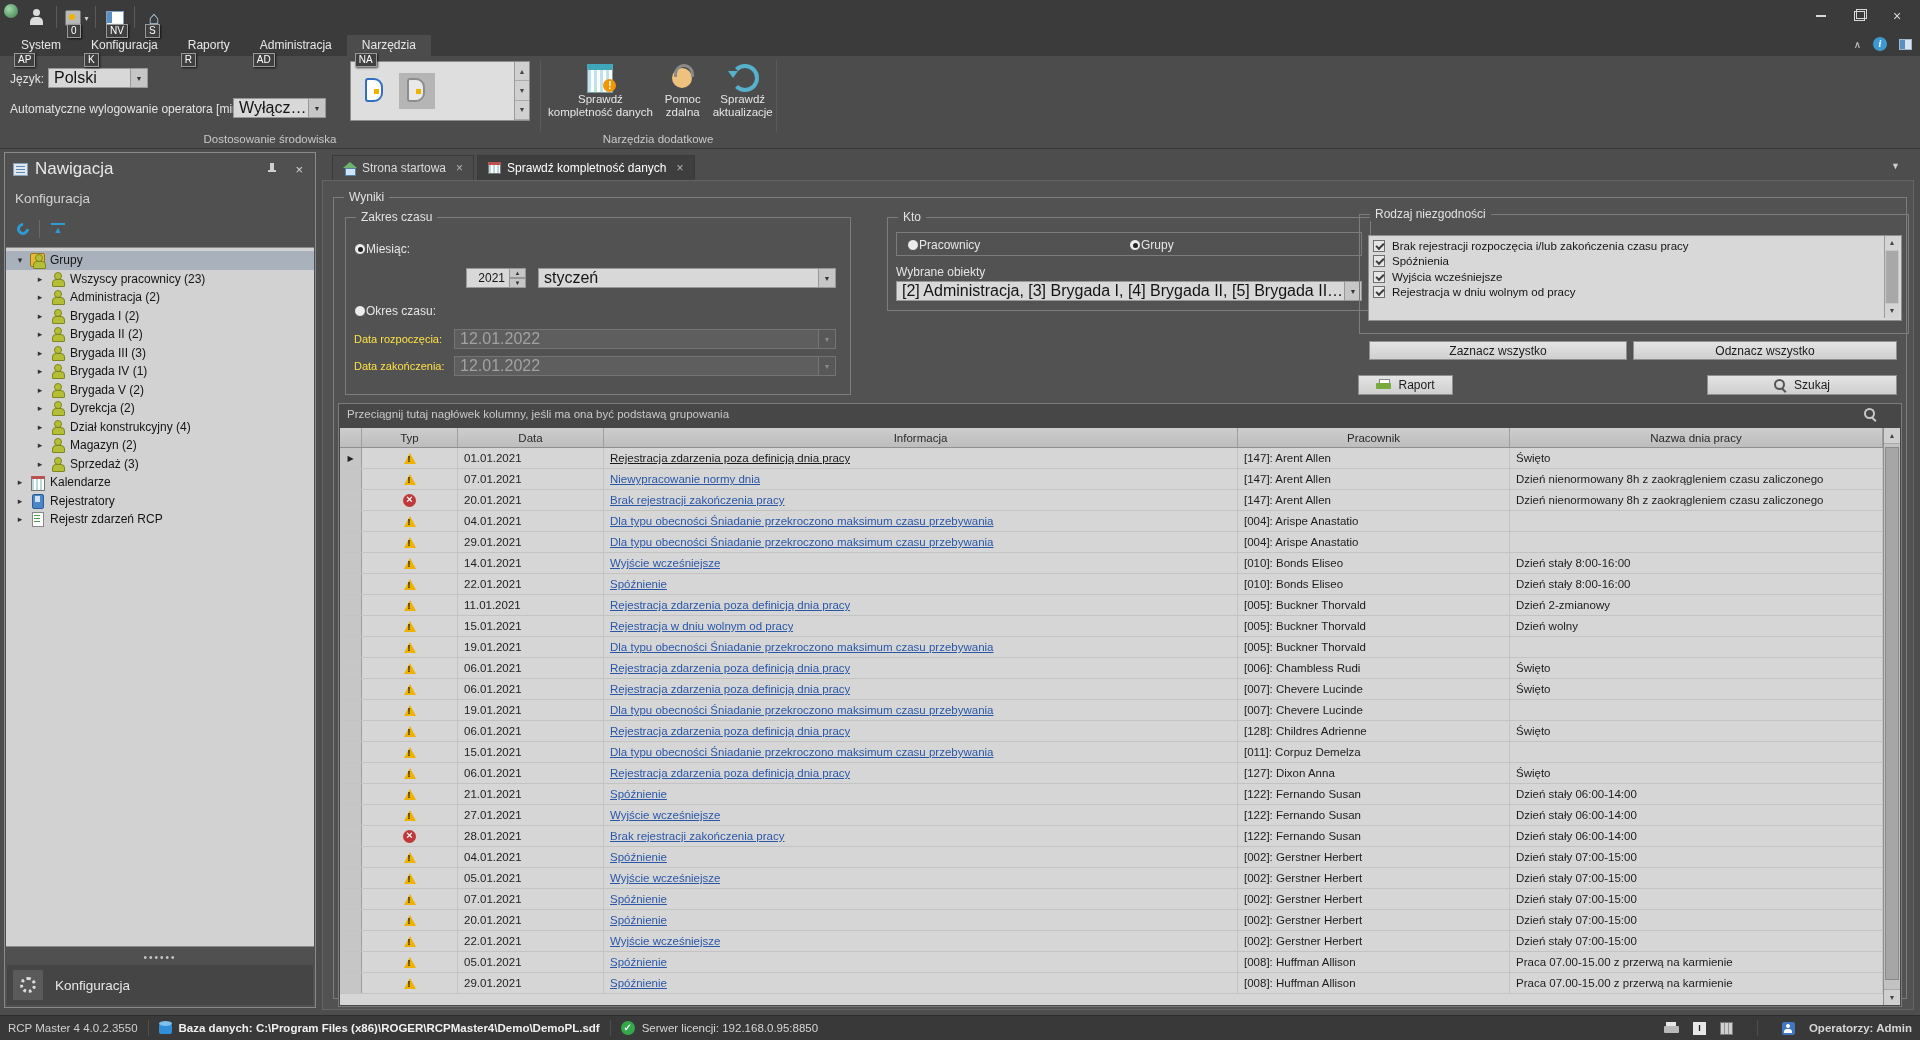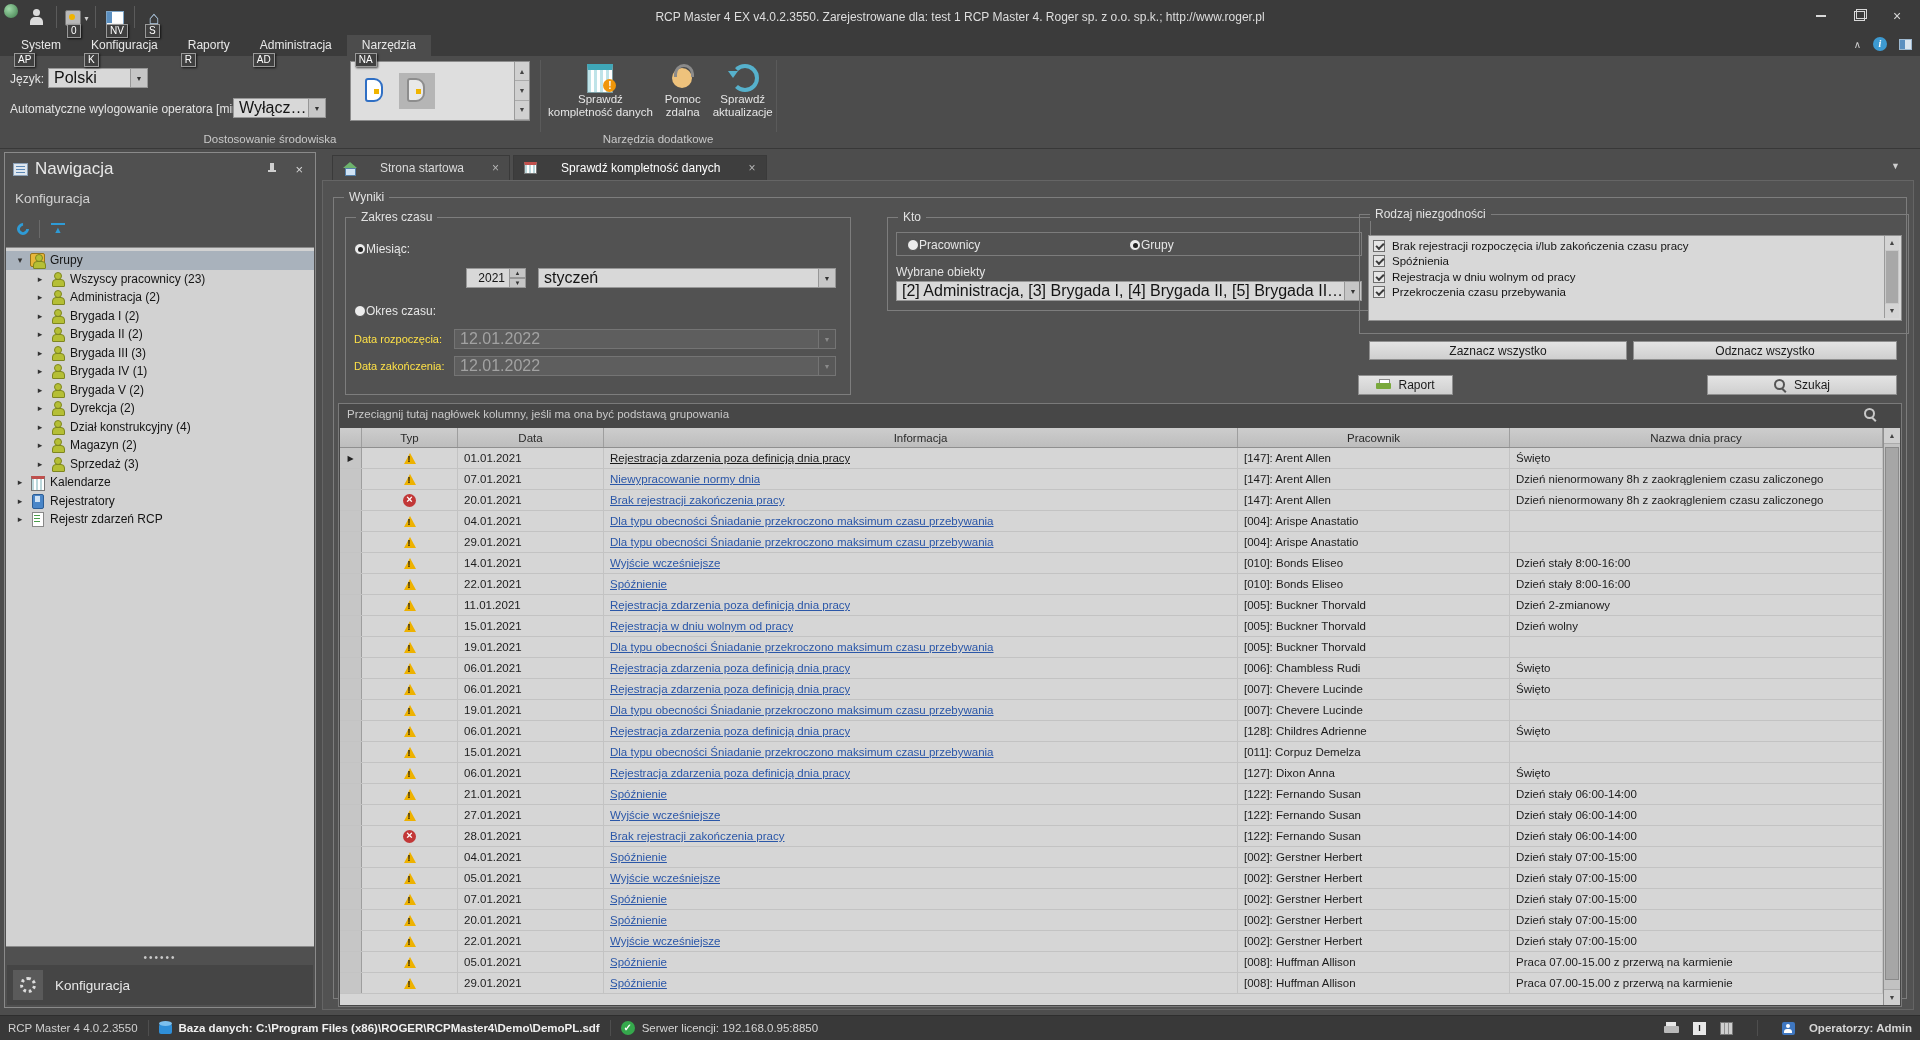--- a/index.html
+++ b/index.html
@@ -117,21 +117,21 @@
   .sb-dots{position:absolute;left:0;bottom:44px;width:100%;text-align:center;color:#c9c9c9;
       font-size:10px;letter-spacing:2px;}
   .sb-bottom{position:absolute;left:2px;right:2px;bottom:2px;height:40px;background:#454545;display:flex;align-items:center;}
   .gearbox{width:30px;height:30px;background:#5a5a5a;margin-left:6px;display:flex;align-items:center;justify-content:center;}
   .gearico{width:16px;height:16px;border-radius:50%;border:3px dotted #dcdcdc;}
   .sb-bottom-label{margin-left:12px;font-size:13.5px;color:#e8e8e8;}
 
   
   .docarea{position:absolute;left:322px;top:152px;width:1594px;height:860px;}
   .dtabs{position:absolute;left:10px;top:3px;display:flex;height:25px;}
-  .dtab{display:flex;align-items:center;gap:24px;padding:0 10px;background:#4b4b4b;color:#dcdcdc;
+  .dtab{display:flex;align-items:center;gap:6px;padding:0 10px;background:#4b4b4b;color:#dcdcdc;
         margin-right:3px;cursor:pointer;border:1px solid #3a3a3a;border-bottom:none;}
   .dtab.active{background:#3e3e3e;color:#fff;}
   .dtlabel{font-size:12px;white-space:nowrap;}
   .dtclose{color:#b5b5b5;font-size:12px;margin-left:4px;}
   .ico-tab-home{width:13px;height:12px;position:relative;}
   .ico-tab-home::before{content:"";position:absolute;left:0;top:0;border-left:7px solid transparent;
       border-right:7px solid transparent;border-bottom:6px solid #6db36d;}
   .ico-tab-home::after{content:"";position:absolute;left:2px;top:6px;width:9px;height:6px;background:#cfe3f5;border:1px solid #5580a8;}
   .ico-tab-calendar{width:13px;height:12px;background:repeating-linear-gradient(90deg,#bcd8dc 0 2px,#fff 2px 4px),#fff;
       border:1px solid #777;border-top:3px solid #c0504d;}
@@ -256,21 +256,20 @@
         <div class="qi">
           <span class="qico ico-panel"></span>
           <span class="keytip qkey">NV</span>
         </div>
         <div class="qsep"></div>
         <div class="qi">
           <span class="qico ico-home"></span>
           <span class="keytip qkey">S</span>
         </div>
       </div>
-    <div class="apptitle">RCP Master 4 EX v4.0.2.3550. Zarejestrowane dla: test 1 RCP Master 4. Roger sp. z o.o. sp.k.;  http://www.roger.pl</div>
     <div class="winbtns">
       <div class="wbtn wb-min"></div>
       <div class="wbtn wb-rest"></div>
       <div class="wbtn wb-close">×</div>
     </div>
   </div>
 
   <div class="tabrow">
     <div class="rtabs">
         <div class="rtab"><span>System</span><span class="keytip rkey">AP</span></div>
@@ -508,25 +507,25 @@
             <div class="chkrow">
               <span class="cb on"></span>
               <span class="chklabel">Brak rejestracji rozpoczęcia i/lub zakończenia czasu pracy</span>
             </div>
             <div class="chkrow">
               <span class="cb on"></span>
               <span class="chklabel">Spóźnienia</span>
             </div>
             <div class="chkrow">
               <span class="cb on"></span>
-              <span class="chklabel">Rejestracja w dniu wolnym od pracy</span>
+              <span class="chklabel">Wyjścia wcześniejsze</span>
             </div>
             <div class="chkrow">
               <span class="cb on"></span>
-              <span class="chklabel">Przekroczenia czasu przebywania</span>
+              <span class="chklabel">Rejestracja w dniu wolnym od pracy</span>
             </div>
           </div>
         <div class="lscroll" style="right:9px;top:21px;bottom:15px;">
           <span class="a">▲</span>
           <span class="th"></span>
           <span class="a dn">▼</span>
         </div>
       </div>
 
       <div class="btn" style="left:1046px;top:160px;width:258px;height:19px;">

